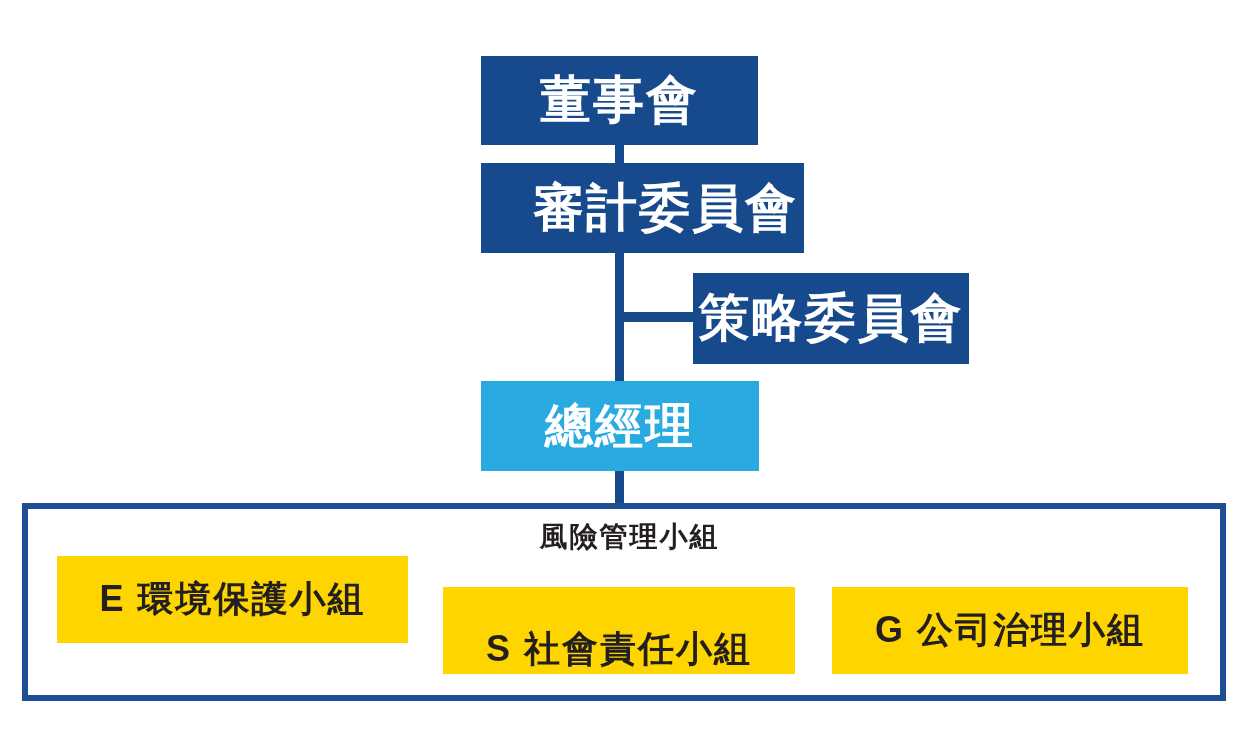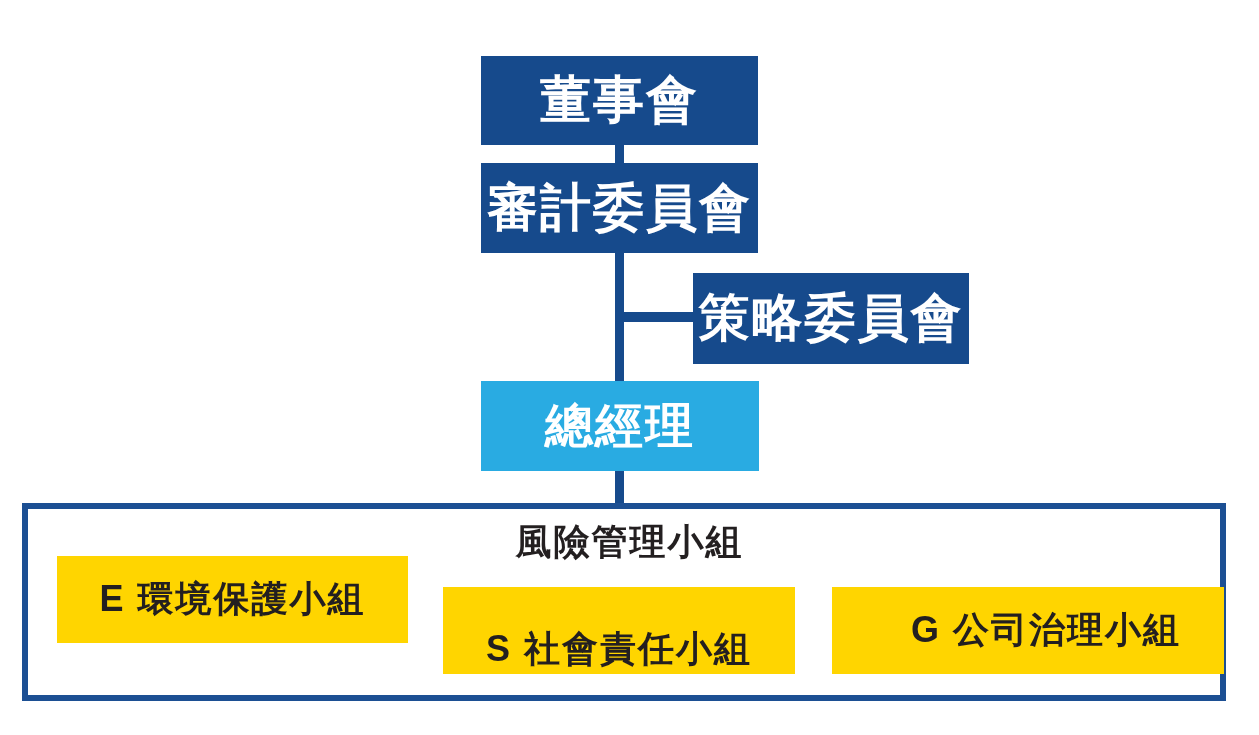--- a/index.html
+++ b/index.html
@@ -52,48 +52,48 @@
     box-sizing: border-box;
     border: 6px solid #1C4F93;
     background: #ffffff;
   }
   .risk-title {
     position: absolute;
     left: 0;
     right: 0;
     top: 518px;
     text-align: center;
-    font-size: 36px;
+    font-size: 28px;
     font-weight: bold;
     letter-spacing: 2px;
     color: #231F20;
   }
   .team-node {
     color: #231F20;
     font-size: 36px;
   }
   .team-e { left: 57px;  top: 556px; width: 351px; height: 87px; justify-content: center; }
   .team-s { left: 443px; top: 587px; width: 352px; height: 87px; align-items: flex-end; }
-  .team-g { left: 832px; top: 587px; width: 356px; height: 87px; padding-left: 36px; }
+  .team-g { left: 832px; top: 587px; width: 356px; height: 87px; }
 </style>
 </head>
 <body>
 
 <div class="canvas">
 
   <div class="connector conn-board-audit" style="background-color: rgb(22, 74, 140);"></div>
   <div class="connector conn-audit-gm" style="background-color: rgb(22, 74, 140);"></div>
   <div class="connector conn-strategy-h" style="background-color: rgb(22, 74, 140);"></div>
   <div class="connector conn-gm-group" style="background-color: rgb(22, 74, 140);"></div>
 
   <div class="node navy-node node-board" style="background-color: rgb(22, 74, 140);">
     <span>董事會</span>
   </div>
 
-  <div class="node navy-node node-audit" style="background-color: rgb(22, 74, 140);">
+  <div class="node navy-node node-audit" style="background-color: rgb(22, 74, 140); padding-left: 46px;">
     <span>審計委員會</span>
   </div>
 
   <div class="node navy-node node-strategy" style="background-color: rgb(22, 74, 140); text-align: right;">
     <span>策略委員會</span>
   </div>
 
   <div class="node cyan-node node-gm" style="background-color: rgb(41, 171, 226);">
     <span>總經理</span>
   </div>

